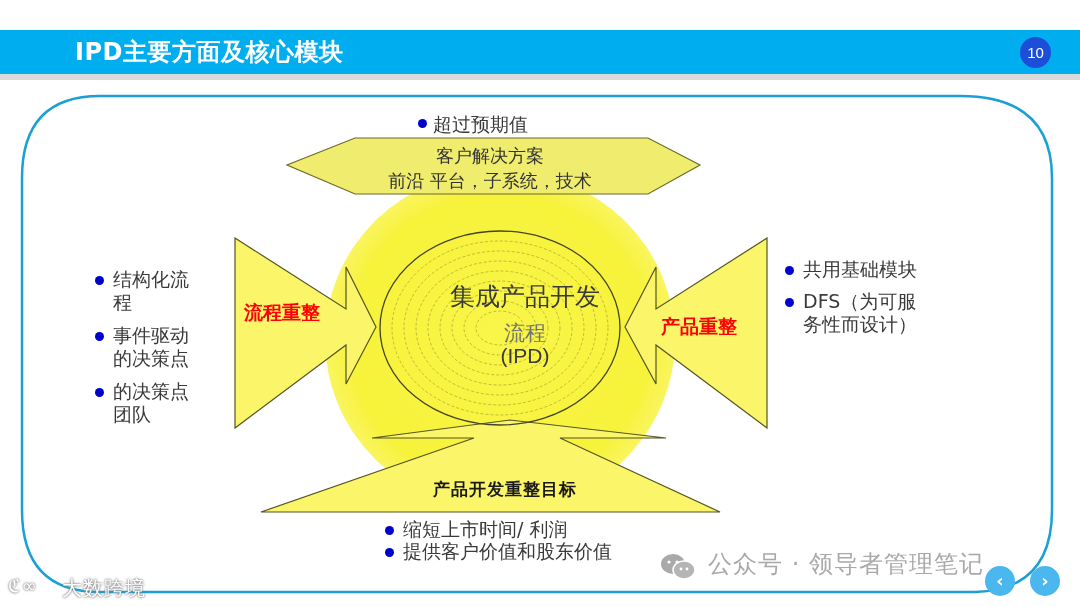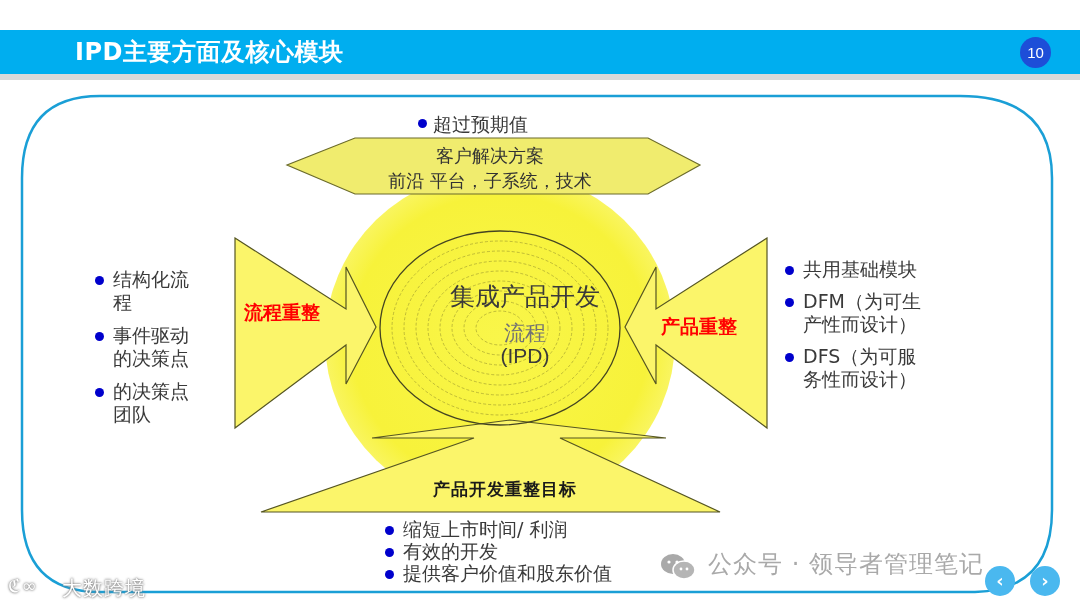--- a/index.html
+++ b/index.html
@@ -131,27 +131,25 @@
 <div class="txt bottom-label">产品开发重整目标</div>
 
 <ul class="bullet-list left-list">
   <li><span class="dot"></span><span>结构化流</span><br><span>程</span></li>
   <li><span class="dot"></span><span>事件驱动</span><br><span>的决策点</span></li>
   <li><span class="dot"></span><span>的决策点</span><br><span>团队</span></li>
 </ul>
 
 <ul class="bullet-list right-list">
   <li><span class="dot"></span><span>共用基础模块</span></li>
-  <li><span class="dot"></span><span>DFM（为可生</span><br><span>产性而设计）</span></li>
   <li><span class="dot"></span><span>DFS（为可服</span><br><span>务性而设计）</span></li>
 </ul>
 
 <ul class="bullet-list bottom-list">
   <li><span class="dot"></span><span>缩短上市时间/ 利润</span></li>
-  <li><span class="dot"></span><span>有效的开发</span></li>
   <li><span class="dot"></span><span>提供客户价值和股东价值</span></li>
 </ul>
 
 <svg class="wechat-icon" viewBox="0 0 38 30">
   <ellipse cx="14" cy="12" rx="12" ry="10" fill="#a9a9a9"></ellipse>
   <ellipse cx="25" cy="18" rx="11" ry="9" fill="#b5b5b5" stroke="#fff" stroke-width="1.5"></ellipse>
   <circle cx="10" cy="10" r="1.6" fill="#fff"></circle>
     <circle cx="18" cy="10" r="1.6" fill="#fff"></circle>
   <circle cx="22" cy="17" r="1.4" fill="#fff"></circle>
     <circle cx="28" cy="17" r="1.4" fill="#fff"></circle>

